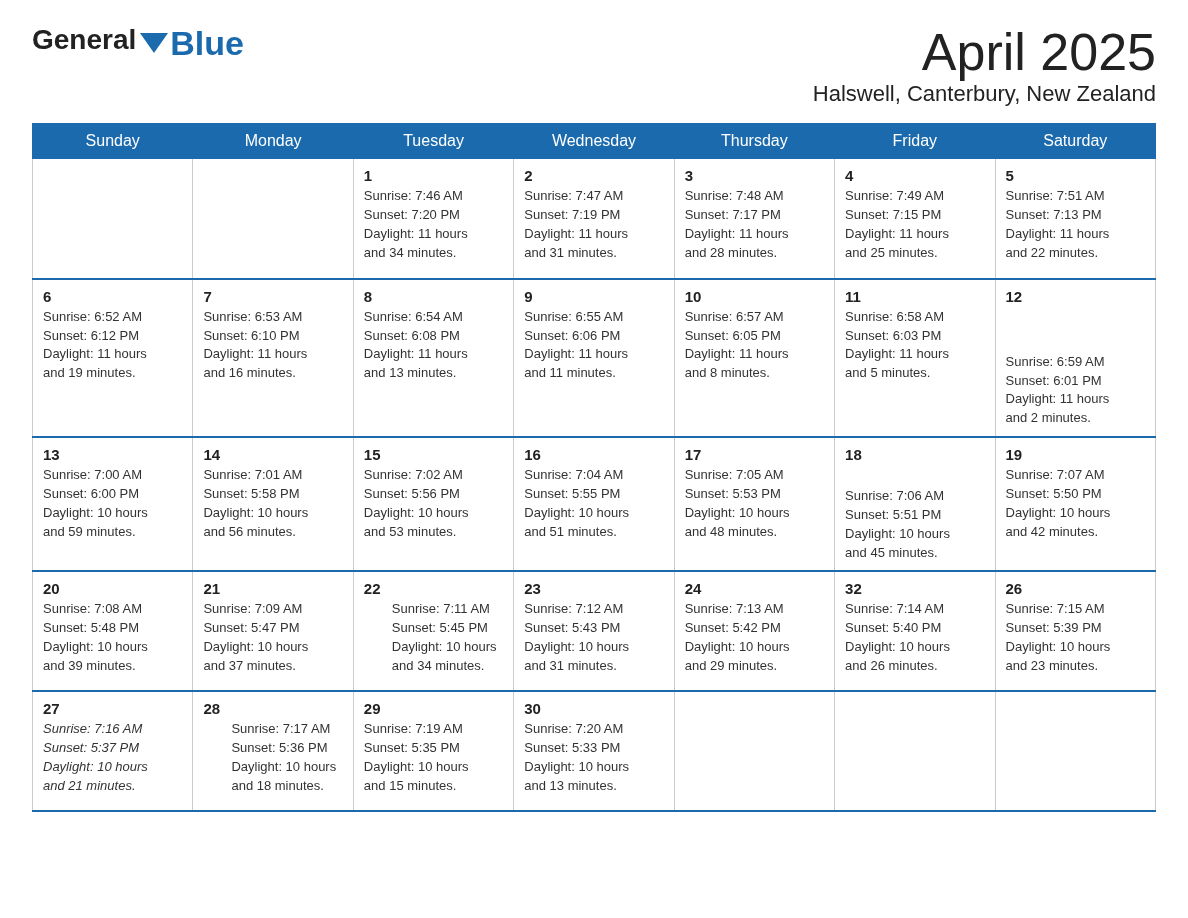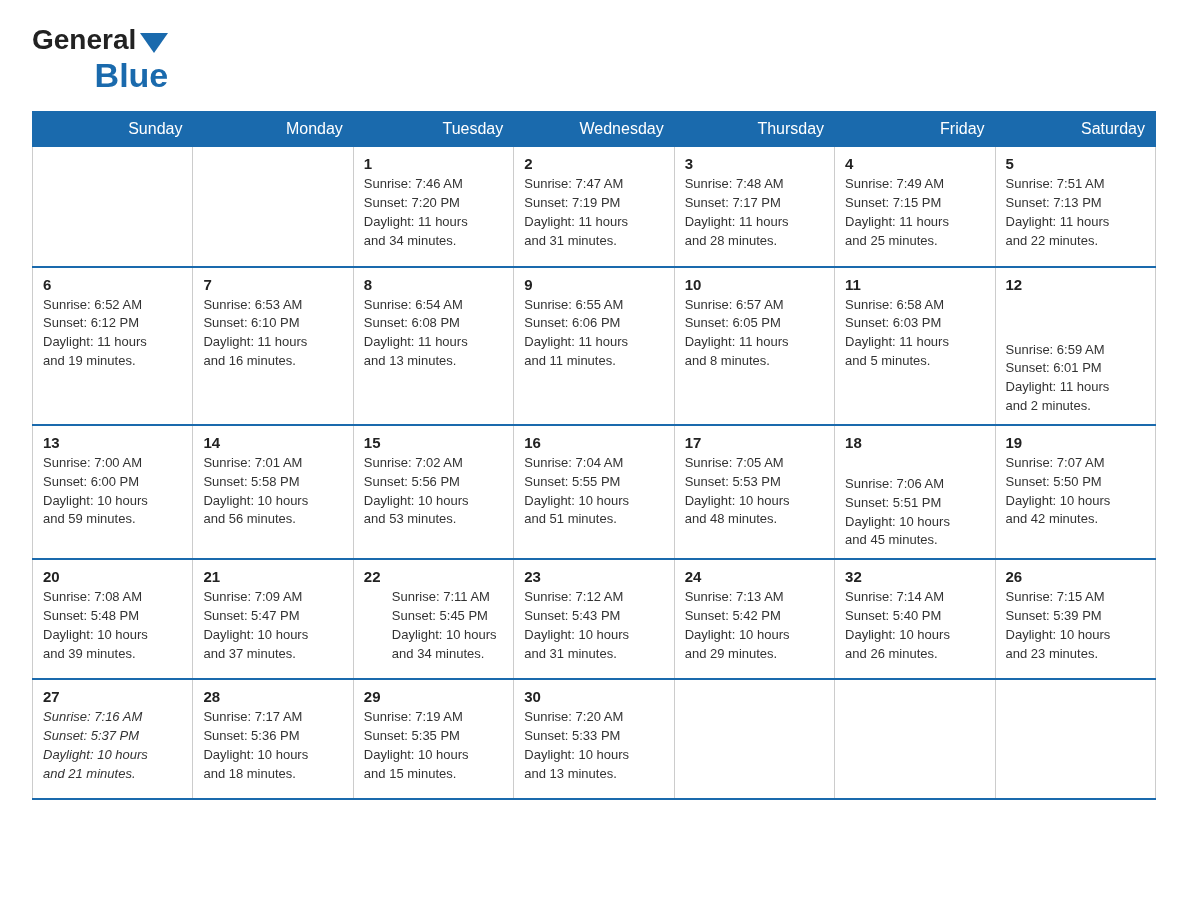--- a/index.html
+++ b/index.html
@@ -12,22 +12,21 @@
       min-height: 918px;
     }
     .header {
       display: flex;
       justify-content: space-between;
       align-items: flex-start;
       margin-bottom: 16px;
     }
     .logo {
       display: flex;
-      flex-direction: column;
-      align-items: flex-end;
+      align-items: flex-start;
     }
     .logo-top {
       display: flex;
       align-items: center;
       gap: 0;
     }
     .logo-general {
       font-size: 28px;
       font-weight: bold;
       color: #222;
@@ -66,21 +65,21 @@
       table-layout: fixed;
     }
     thead tr {
       background-color: #1a6aad;
     }
     thead th {
       color: #fff;
       font-size: 16px;
       font-weight: normal;
       padding: 8px 10px;
-      text-align: right;
+      text-align: center;
       border: 1px solid #1a6aad;
       margin-left: 33px;
     }
     tbody tr {
       border-bottom: 2px solid #1a6aad;
     }
     tbody td {
       vertical-align: top;
       padding: 8px 10px;
       font-size: 13.5px;
@@ -107,20 +106,24 @@
 <body>
 
 <div class="header">
   <div class="logo">
     <div class="logo-top">
       <span class="logo-general">General</span>
       <div class="logo-arrow"></div>
     </div>
     <span class="logo-blue">Blue</span>
   </div>
+  <div class="title-block">
+    <div class="title-month">April 2025</div>
+    <div class="title-location">Halswell, Canterbury, New Zealand</div>
+  </div>
 </div>
 
 <table>
   <thead>
     <tr>
     <th>Sunday</th>
         <th>Monday</th>
         <th>Tuesday</th>
         <th>Wednesday</th>
         <th>Thursday</th>
@@ -324,21 +327,21 @@
       <tr>
         <td>
           <span class="day-num">27</span>
           <div class="day-info" style="white-space: pre-line; font-style: italic;">Sunrise: 7:16 AM
 Sunset: 5:37 PM
 Daylight: 10 hours
 and 21 minutes.</div>
         </td>
         <td>
           <span class="day-num">28</span>
-          <div class="day-info" style="white-space: pre-line;">Sunrise: 7:17 AM
+          <div class="day-info" style="white-space: pre-line; margin-left: 28px;">Sunrise: 7:17 AM
 Sunset: 5:36 PM
 Daylight: 10 hours
 and 18 minutes.</div>
         </td>
         <td>
           <span class="day-num">29</span>
           <div class="day-info" style="white-space: pre-line;">Sunrise: 7:19 AM
 Sunset: 5:35 PM
 Daylight: 10 hours
 and 15 minutes.</div>

